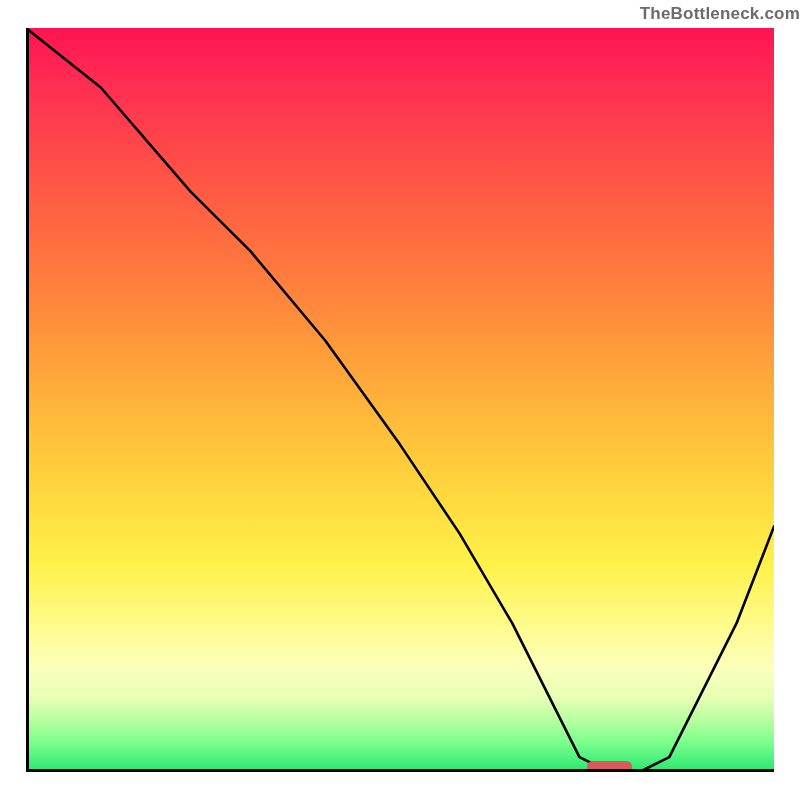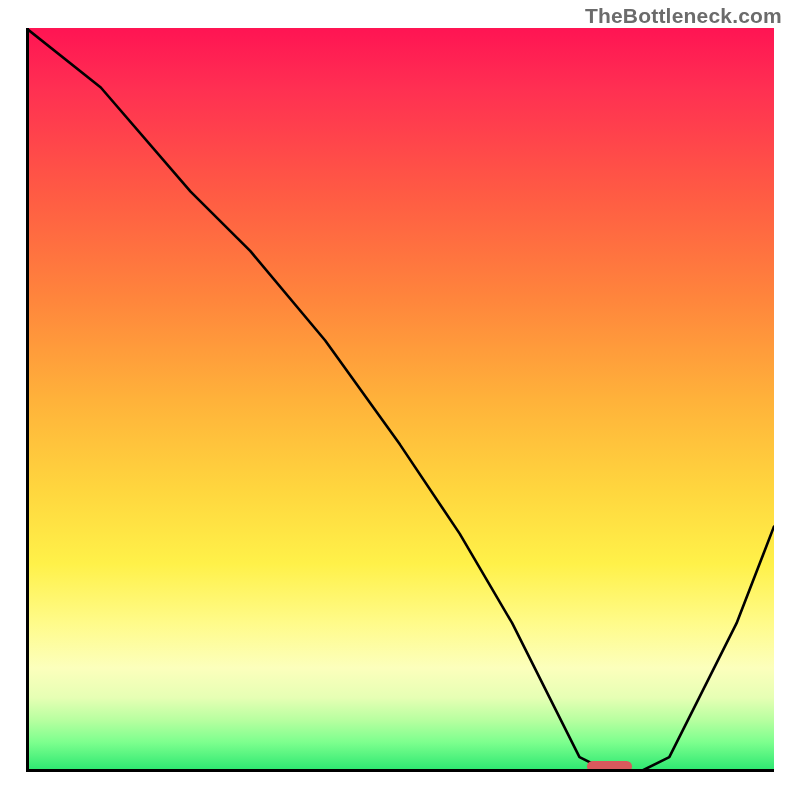--- a/index.html
+++ b/index.html
@@ -11,22 +11,22 @@
     font-family: Arial, Helvetica, sans-serif;
   }
   .container {
     position: relative;
     width: 800px;
     height: 800px;
   }
   .watermark {
     position: absolute;
     top: 4px;
-    right: 18px;
-    font-size: 21px;
+    right: 0;
+    font-size: 17px;
     font-weight: bold;
     color: #6b6b6b;
     letter-spacing: 0.2px;
     z-index: 5;
   }
   .plot-area {
     position: absolute;
     left: 26px;
     top: 28px;
     width: 748px;

